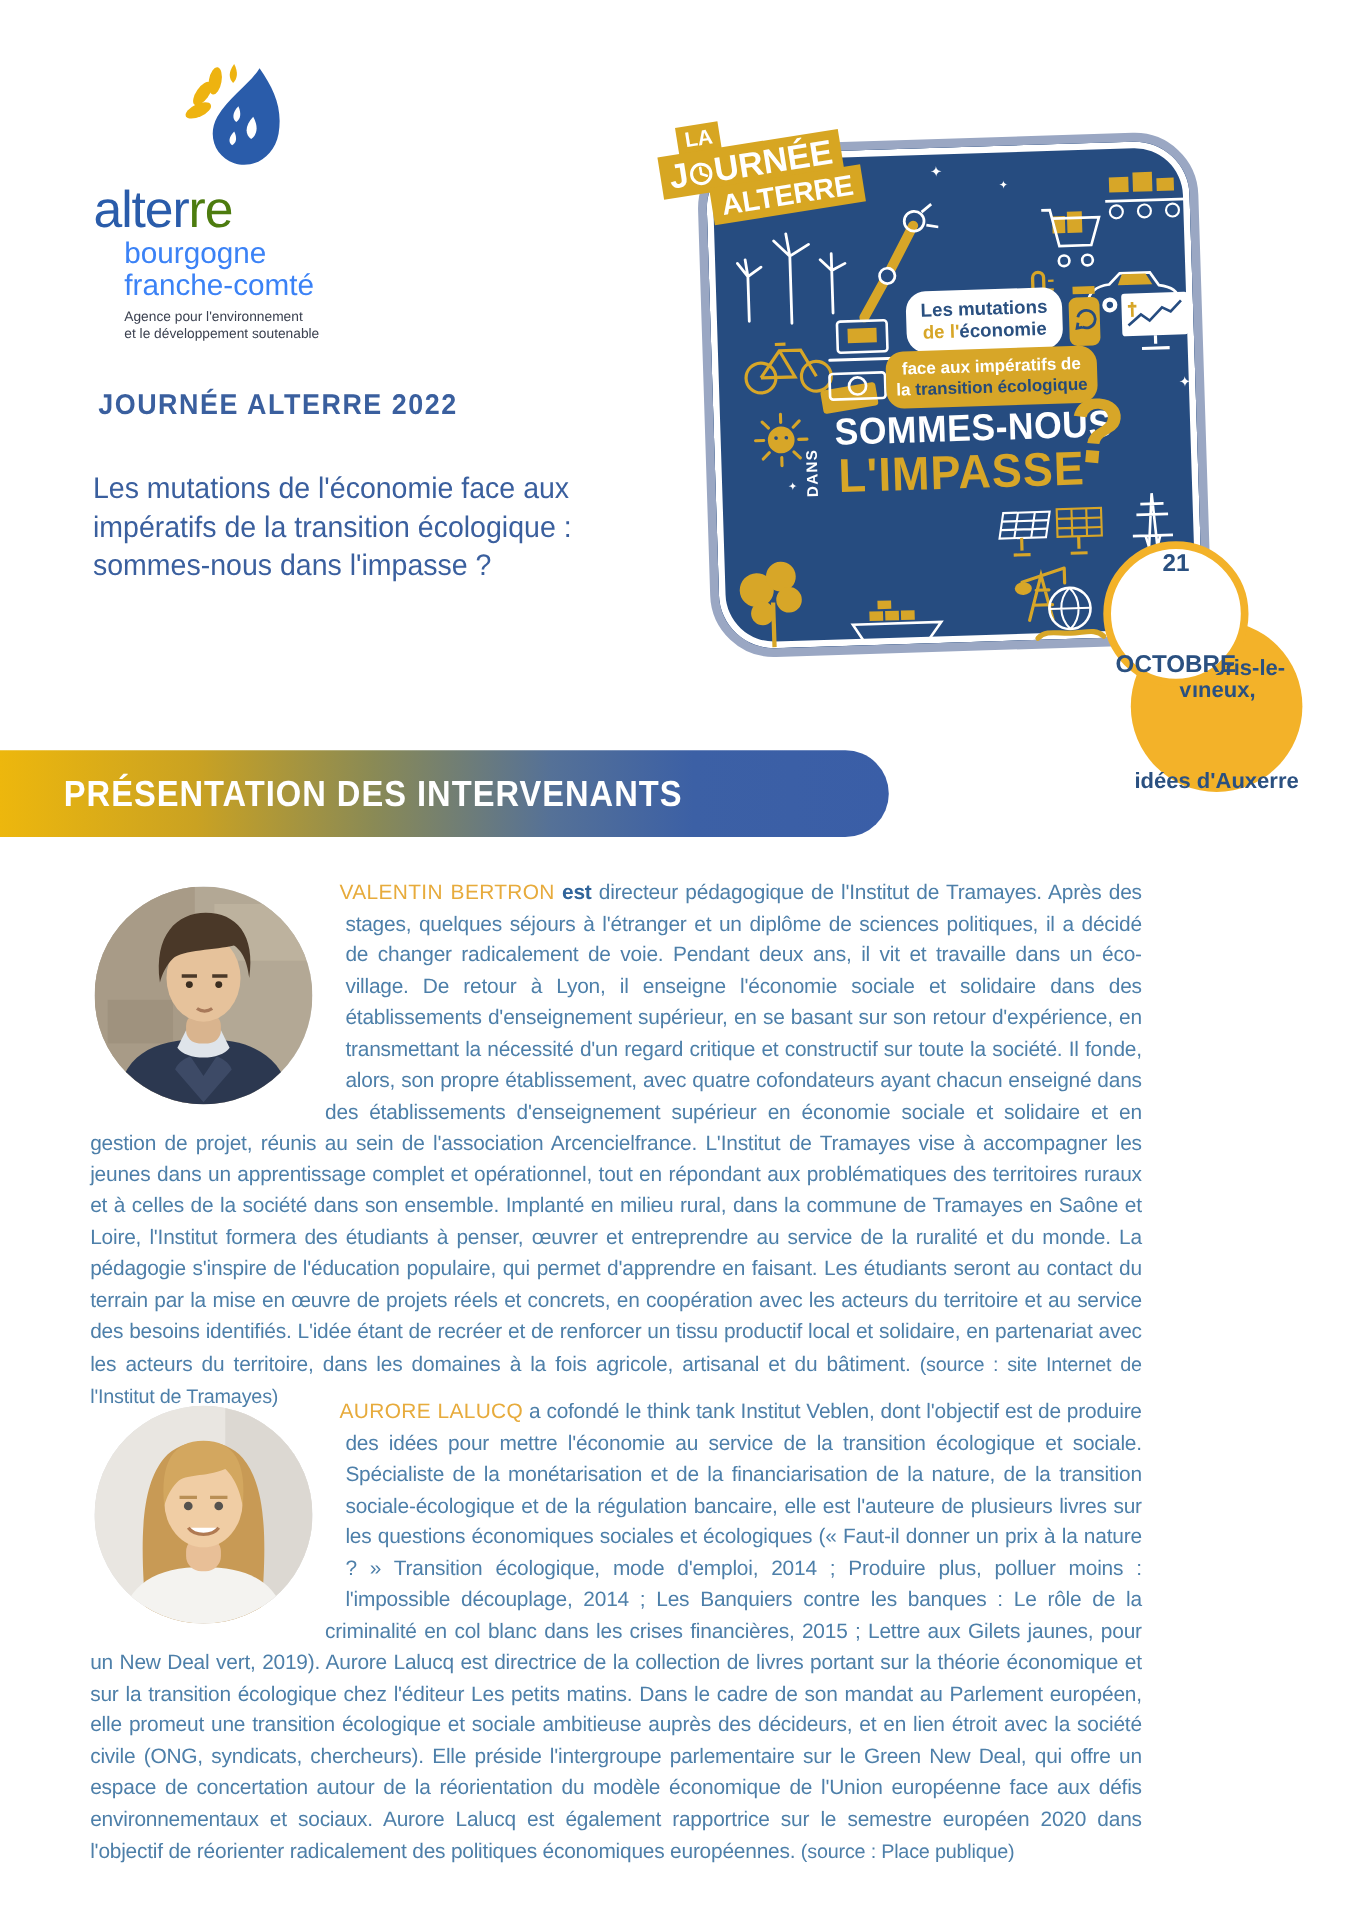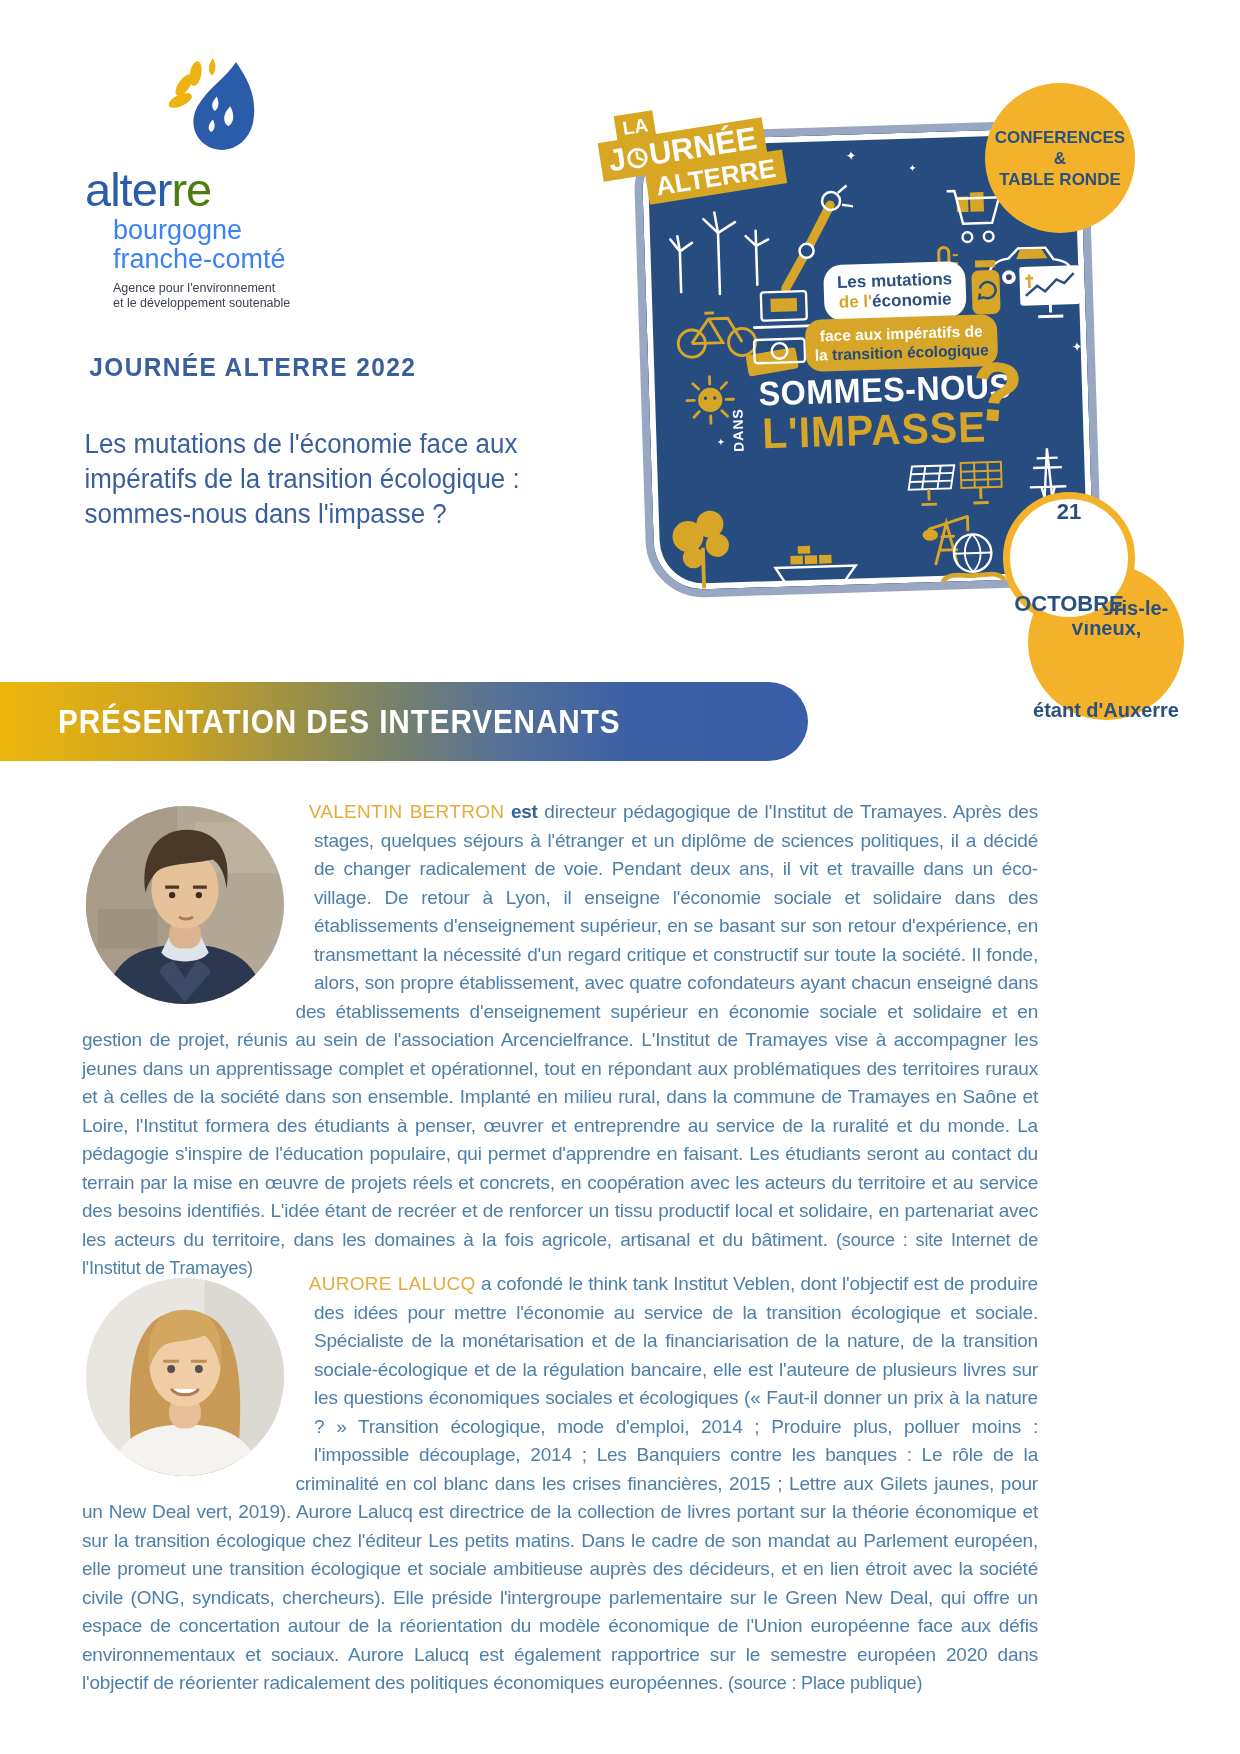--- a/index.html
+++ b/index.html
@@ -265,28 +265,23 @@
 
   <div class="journee-badge">
     <span class="jb-chunk jb-la">LA</span><br>
     <span class="jb-chunk jb-journee"><span>J</span><svg class="jb-clock" width="24" height="24" viewBox="0 0 30 30">
           <circle cx="15" cy="15" r="11" fill="none" stroke="#fff" stroke-width="3.5"></circle>
           <path d="M15 15V8M15 15l6 3" stroke="#fff" stroke-width="3" stroke-linecap="round"></path>
         </svg><span>URNÉE</span></span><br>
     <span class="jb-chunk jb-alterre">ALTERRE</span>
   </div>
 
-  <div class="badge-conf">
-    <div>CONFERENCES</div>
-    <div>&amp;</div>
-    <div>TABLE RONDE</div>
-  </div>
   <div class="badge-loc">
     <div>Saint-Bris-le-Vineux,</div>
-    <div>étant d'Auxerre</div>
+    <div>idées d'Auxerre</div>
   </div>
   <div class="badge-date">
     <div>21</div>
     <div>OCTOBRE</div>
   </div>
 
   <div class="banner">
     <span>PRÉSENTATION DES INTERVENANTS</span>
   </div>
 

